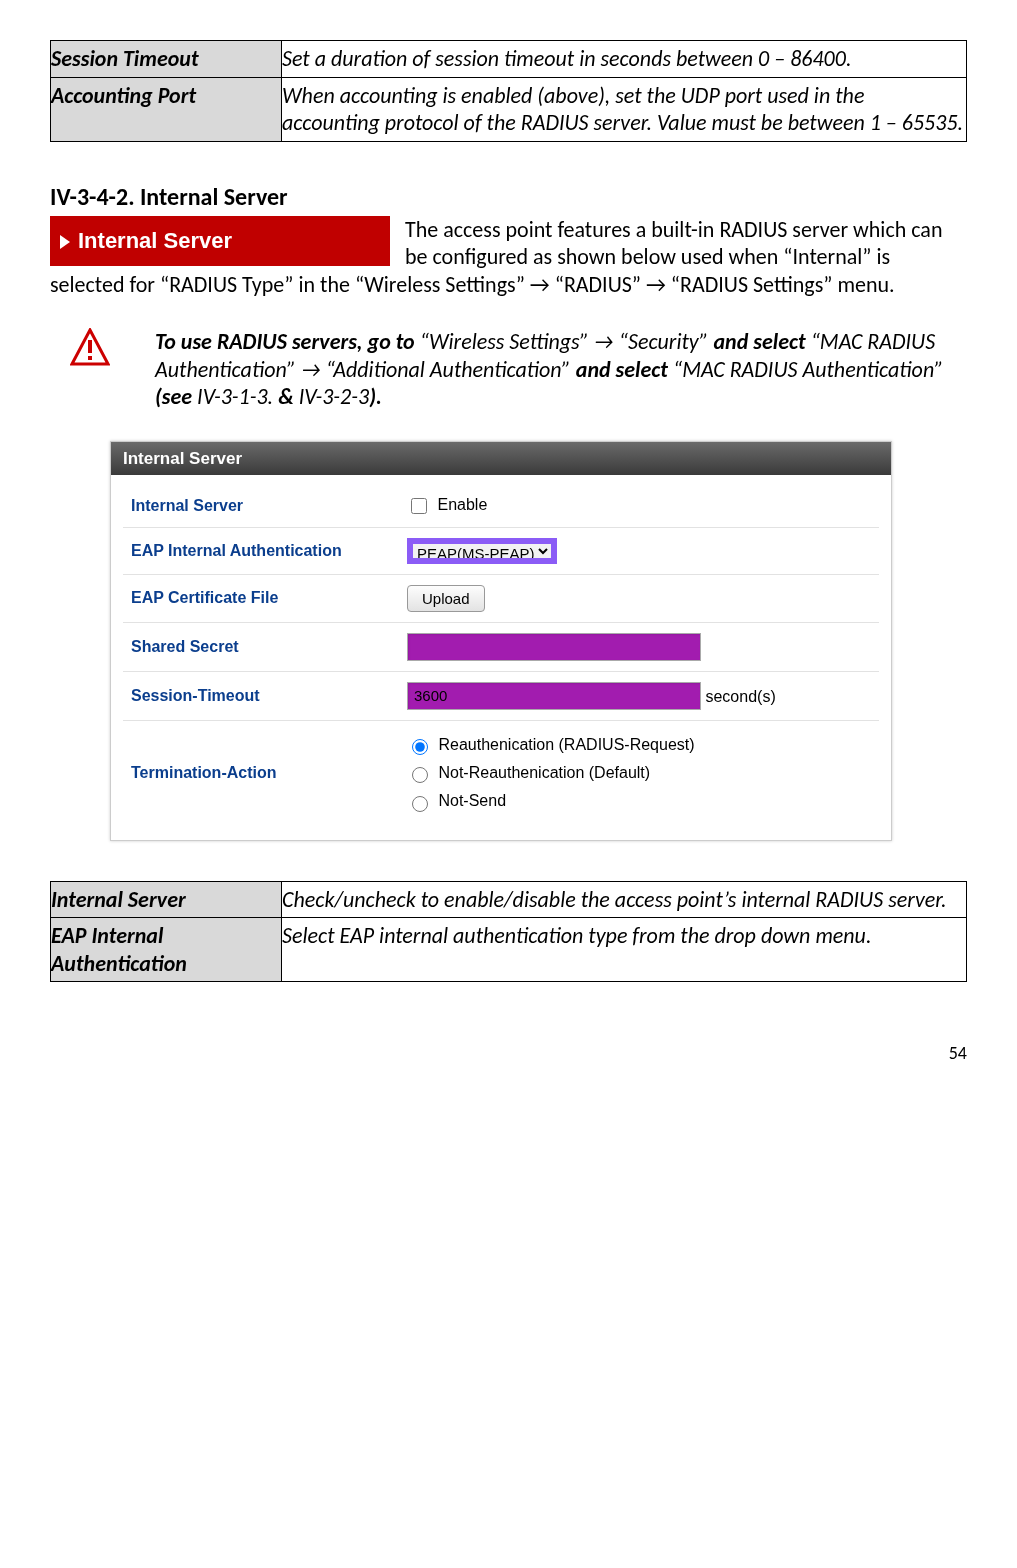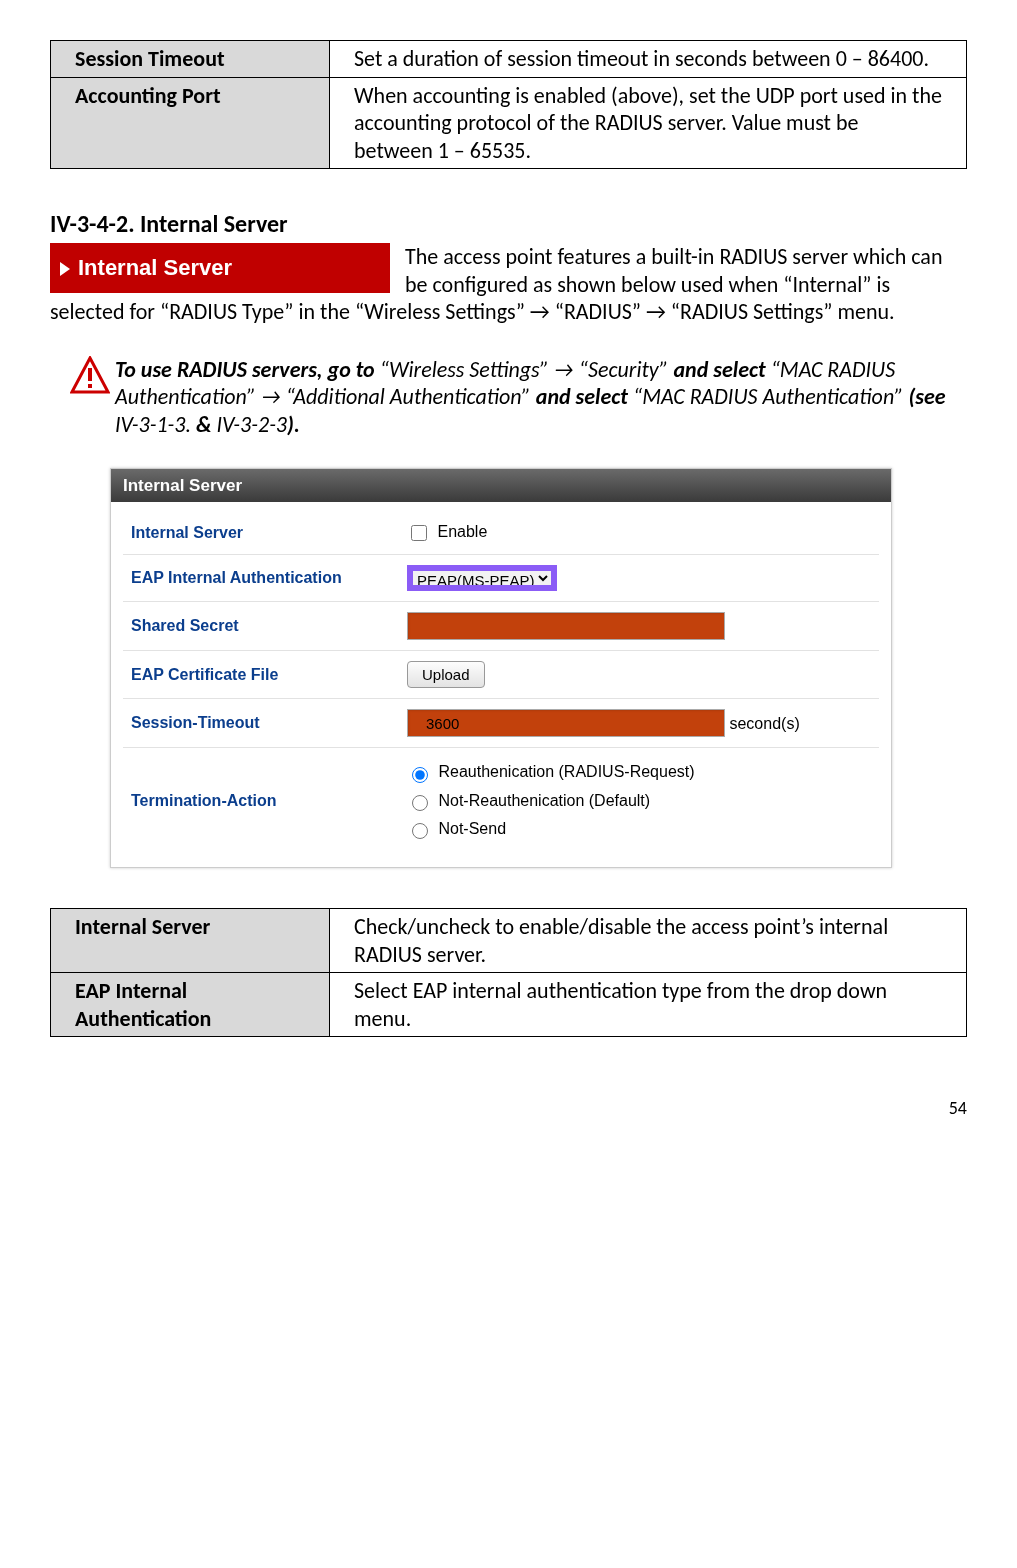--- a/index.html
+++ b/index.html
@@ -11,22 +11,23 @@
     width: 917px;
     line-height: 1.25;
   }
   table.desc-table {
     border-collapse: collapse;
     width: 100%;
     margin-bottom: 30px;
   }
   table.desc-table td {
     border: 1px solid #000;
-    padding: 4px 24px;
+    padding: 4px 0;
     vertical-align: top;
+    font-style: italic;
   }
   table.desc-table td.label {
     background: #d9d9d9;
     font-weight: bold;
     width: 230px;
   }
   .section-heading {
     font-weight: bold;
     font-size: 24px;
     margin: 40px 0 4px 0;
@@ -54,20 +55,21 @@
     margin-right: 8px;
     vertical-align: middle;
   }
   .intro-para {
     margin-bottom: 30px;
     text-align: left;
   }
   .warning-block {
     display: flex;
     margin: 0 0 30px 20px;
+    gap: 40px;
   }
   .warning-icon {
     flex: 0 0 45px;
   }
   .warning-icon svg { width:40px; height:40px; }
   .warning-text {
     flex: 1;
     font-style: italic;
   }
   .warning-text .b { font-weight: bold; font-style: italic; }
@@ -99,23 +101,23 @@
     vertical-align: middle;
   }
   table.ss-form td.flabel {
     width: 260px;
     color: #0b3e8d;
     font-weight: bold;
   }
   .ss-input {
     border:1px solid #aaa;
     height:22px;
-    padding:2px 18px;
+    padding:2px 6px;
     font-size:15px;
-    background:#c2410c;
+    background:#a21caf;
     box-shadow: inset 1px 1px 2px rgba(0,0,0,.1);
   }
   .ss-select {
     border:6px solid #8b5cf6;
     height:26px;
     font-size:15px;
     background:#f2f2f2;
   }
   .ss-btn {
     border:1px solid #999;
@@ -185,29 +187,29 @@
       </tr>
       <tr>
         <td class="flabel">EAP Internal Authentication</td>
         <td>
           <select class="ss-select">
             <option>PEAP(MS-PEAP)</option>
           </select>
         </td>
       </tr>
       <tr>
+        <td class="flabel">EAP Certificate File</td>
+        <td>
+          <button class="ss-btn">Upload</button>
+        </td>
+      </tr>
+      <tr>
         <td class="flabel">Shared Secret</td>
         <td>
           <input class="ss-input" style="width: 280px;" value="">
-        </td>
-      </tr>
-      <tr>
-        <td class="flabel">EAP Certificate File</td>
-        <td>
-          <button class="ss-btn">Upload</button>
         </td>
       </tr>
       <tr>
         <td class="flabel">Session-Timeout</td>
         <td>
           <input class="ss-input" style="width: 280px;" value="3600">
           <span>second(s)</span>
         </td>
       </tr>
       <tr>

